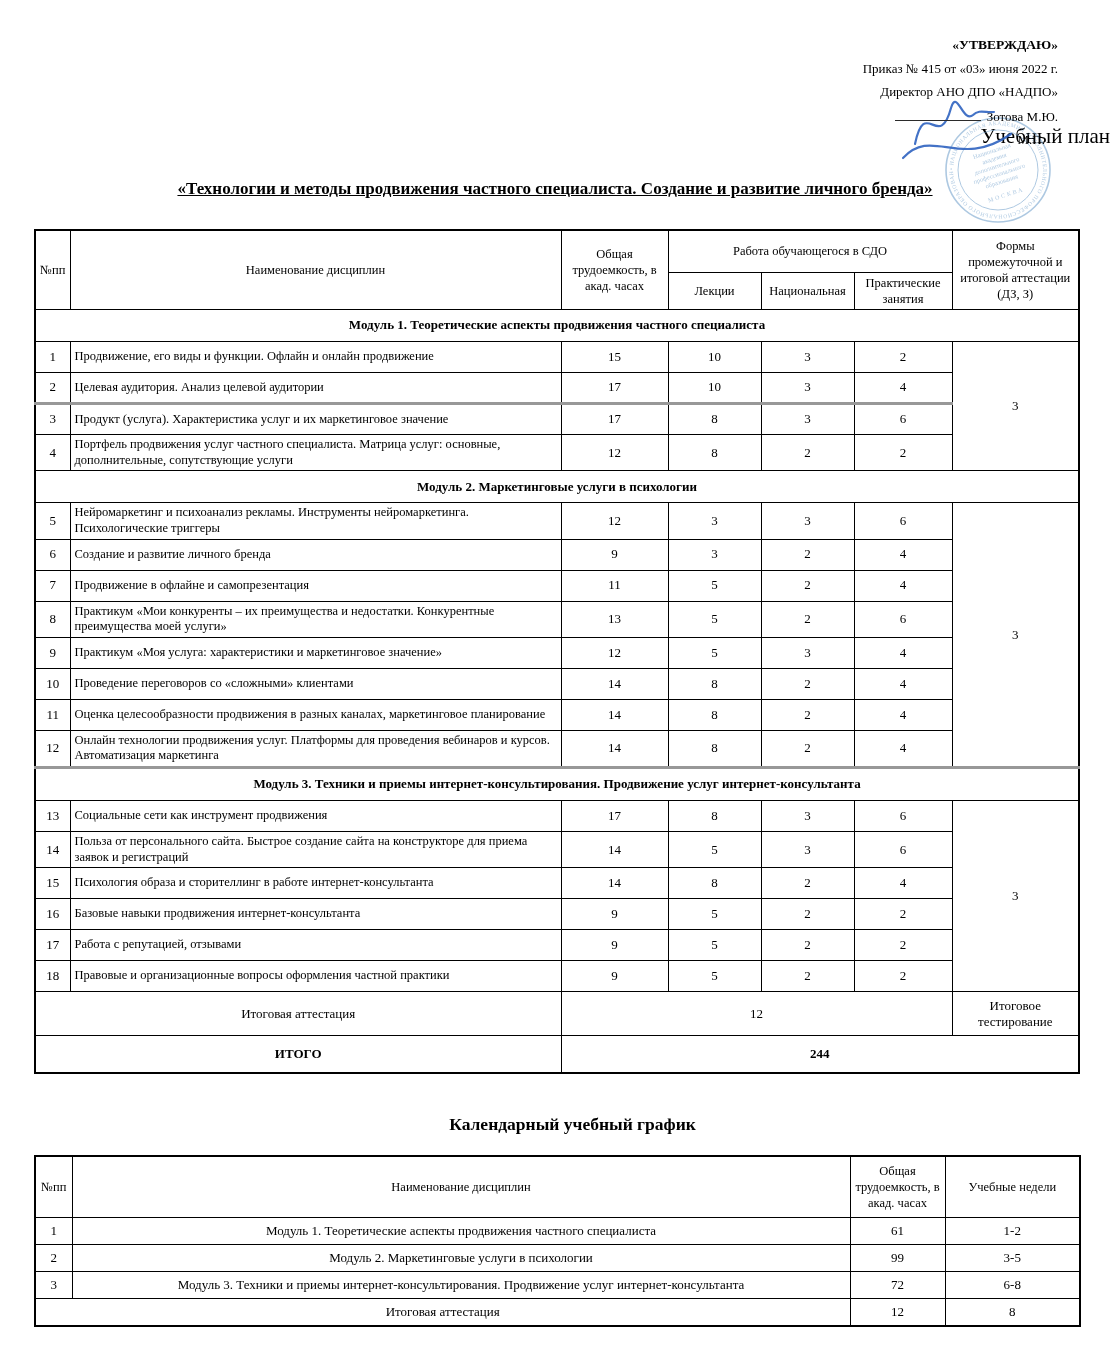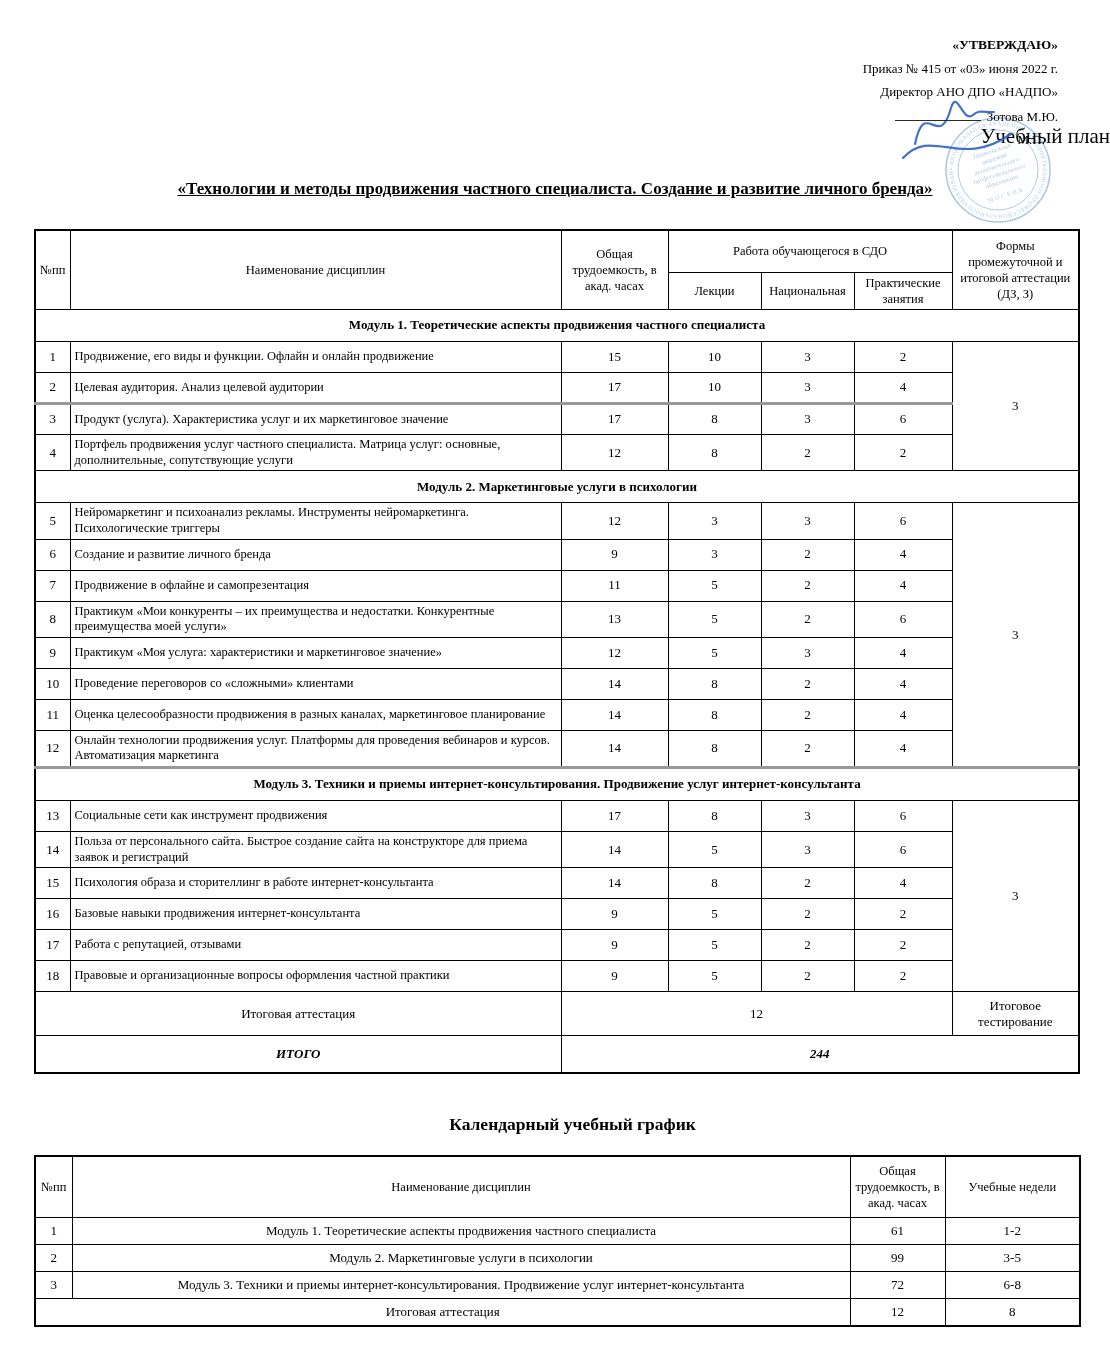--- a/index.html
+++ b/index.html
@@ -31,21 +31,21 @@
   thead th{font-size:12.5px;line-height:1.3;}
   .curriculum{width:1044px;}
   .curriculum thead tr.h1r{height:42px;}
   .curriculum thead tr.h2r{height:30px;}
   .module-row td{font-weight:bold;height:27px;}
   .data-row{height:31px;}
   .data-row td.name-cell{text-align:left;font-size:12.5px;padding:2px 4px;}
   .att-cell{font-size:13px;}
   .final-row{height:44px;}
   .final-row td{font-size:13px;}
-  .total-row{height:37px;font-style:italic;}
+  .total-row{height:37px;}
   .total-row td{font-weight:bold;}
   tr.seam td{border-top:3px solid #989898;}
 
   h2{margin:0;margin-top:40px;text-align:center;font-size:17.5px;font-weight:bold;padding-left:35px;}
   .calendar{width:1045px;margin-top:20px;}
   .calendar thead tr{height:62px;}
   .calendar tbody tr{height:27px;}
   .calendar td{font-size:13px;}
 </style>
 </head>

